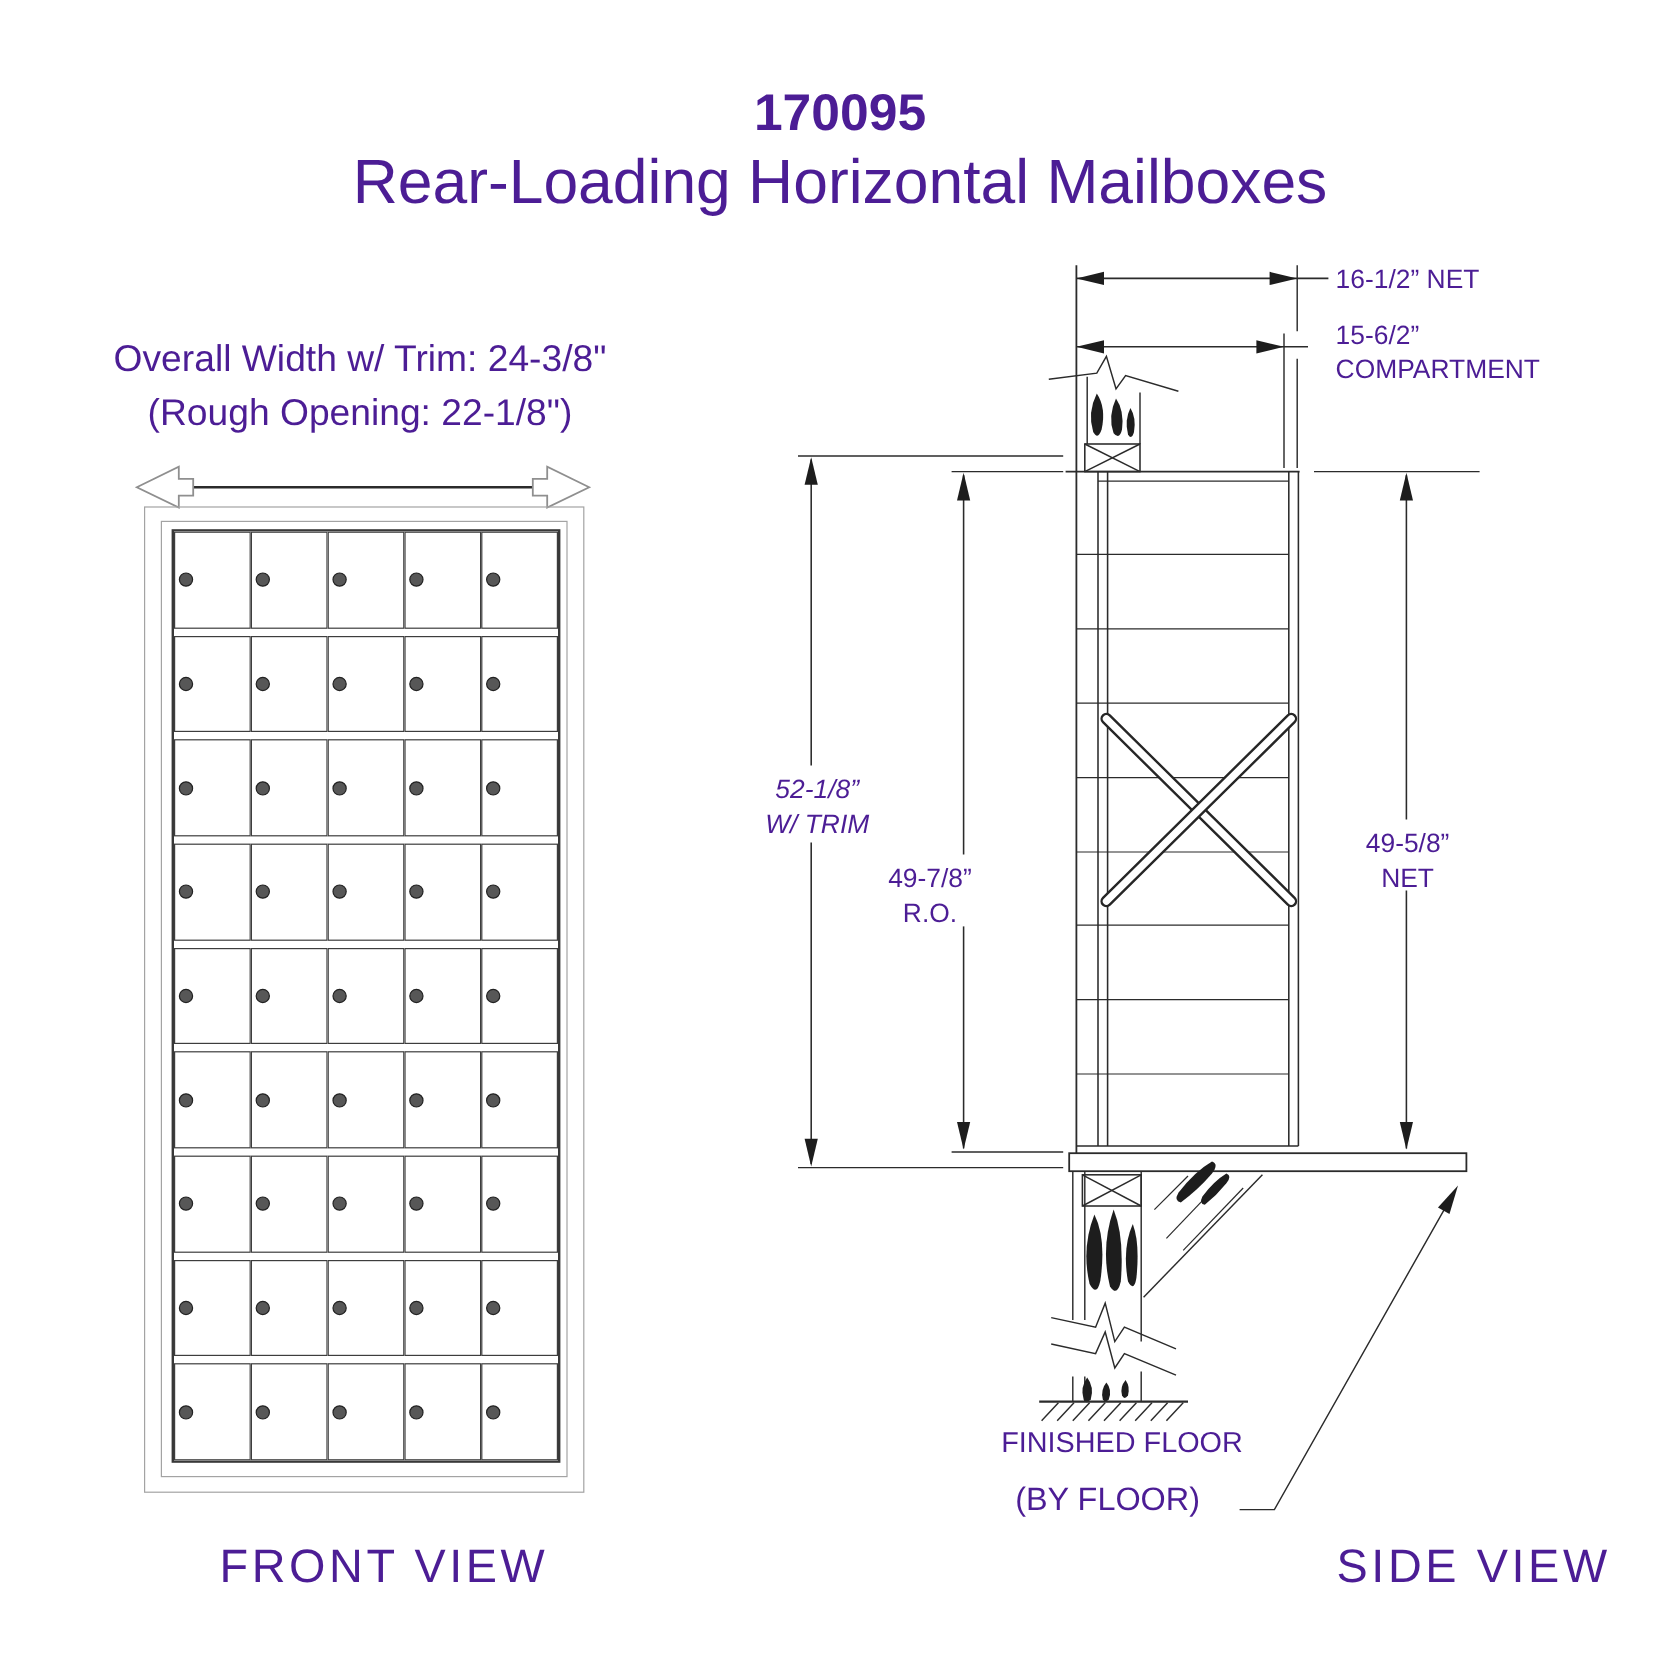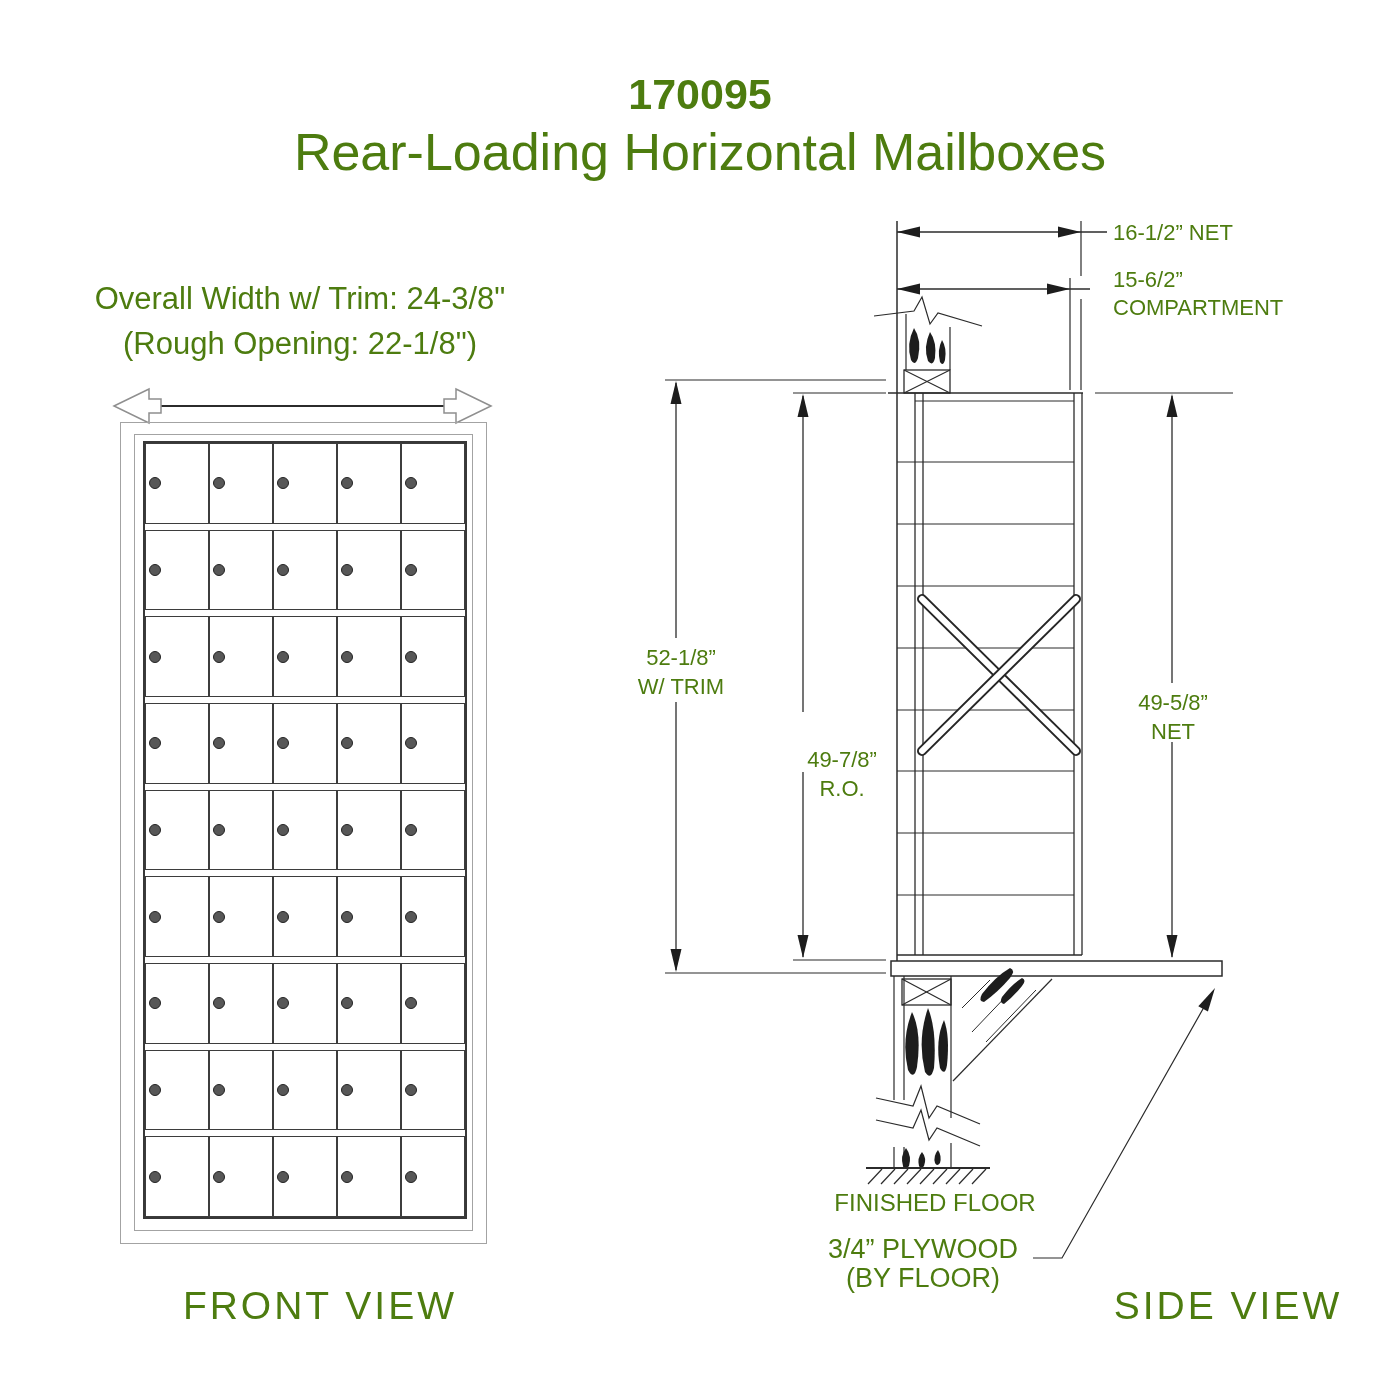--- a/index.html
+++ b/index.html
@@ -1,32 +1,32 @@
 <!DOCTYPE html>
 <html><head>
 <meta charset="utf-8">
 <style>
   html,body { margin:0; padding:0; background:#fff; }
   .canvas {
     position:relative; width:1400px; height:1400px; background:#fff;
-    font-family:"Liberation Sans", sans-serif; color:#4d7c0f; overflow:hidden;
+    font-family:"Liberation Sans", sans-serif; color:#4c1d95; overflow:hidden;
   }
   .abs { position:absolute; }
   .ctr { text-align:center; }
   .t-title   { left:0; top:70px;  width:1400px; font-size:43px; font-weight:bold; }
   .t-subtitle{ left:0; top:122px; width:1400px; font-size:52px; font-weight:normal; }
   .t-front-note { left:30px; top:276px; width:540px; font-size:31px; line-height:45px; }
   .t-view-label { font-size:39px; letter-spacing:3px; }
   .t-front-view { left:97px;  top:1284px; width:360px;text-align:right; }
   .t-side-view  { left:1048px; top:1284px; width:360px; }
   .dim-label { font-size:22px; line-height:28px; white-space:nowrap; }
   .t-dim-a { left:1113px; top:219px; }
   .t-dim-b { left:1113px; top:266px; }
-  .t-dim-c { left:601px;  top:643px; width:160px; line-height:29px; }
-  .t-dim-d { left:762px;  top:717px; width:160px; line-height:29px;margin-top:28px; }
+  .t-dim-c { left:601px;  top:643px; width:160px; line-height:29px;font-style:italic; }
+  .t-dim-d { left:695px;  top:717px; width:160px; line-height:29px; }
   .t-dim-e { left:1093px; top:688px; width:160px; line-height:29px; }
   .t-floor { left:815px;  top:1189px; width:240px; font-size:24px; }
   .t-plynote { left:783px; top:1235px; width:280px; font-size:27px; line-height:29px; }
 
   
   .fv-outer { left:120px; top:422px; width:367px; height:822px; border:1.5px solid #a3a3a3; box-sizing:border-box; }
   .fv-inner { left:134px; top:434px; width:339px; height:797px; border:1px solid #a3a3a3; box-sizing:border-box; }
   .fv-grid  { left:143px; top:441px; width:324px; height:778px; border:2px solid #383838;
               box-sizing:border-box; display:grid; row-gap:6px; background:#fff; }
   .door { position:relative; border:1.3px solid #3d3d3d; background:#fff; }
@@ -338,19 +338,18 @@
   <div class="abs ctr dim-label t-dim-d">
     <div>49-7/8”</div>
     <div>R.O.</div>
   </div>
   <div class="abs ctr dim-label t-dim-e">
     <div>49-5/8”</div>
     <div>NET</div>
   </div>
   <div class="abs ctr t-floor">FINISHED FLOOR</div>
   <div class="abs ctr t-plynote">
-    <div>3/4” PLYWOOD</div>
     <div>(BY FLOOR)</div>
   </div>
 
   <div class="abs ctr t-view-label t-front-view">FRONT VIEW</div>
   <div class="abs ctr t-view-label t-side-view">SIDE VIEW</div>
 </div>
 
 </body></html>

